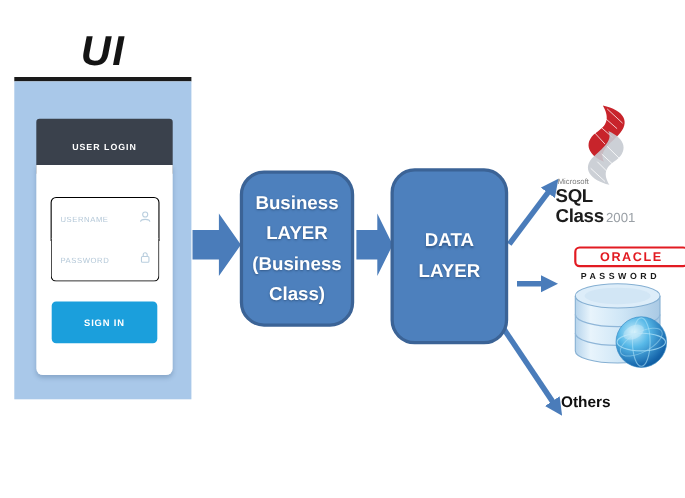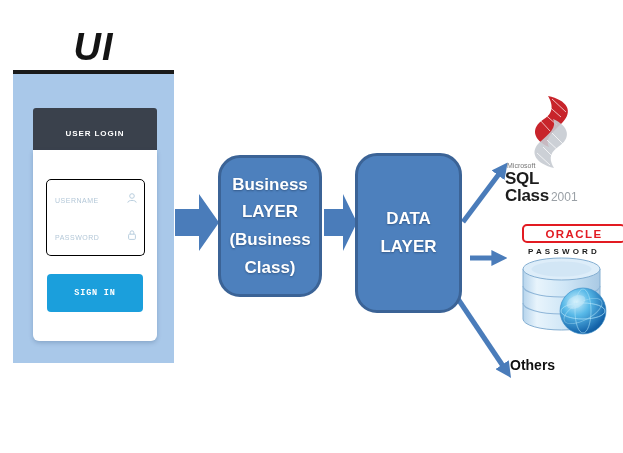--- a/index.html
+++ b/index.html
@@ -19,21 +19,21 @@
   .field{position:absolute;left:13px;width:97px;height:38px;border:1px solid #000000;background:#fff;}
   .field.username{top:29px;border-radius:5px 5px 0 0;}
   .field.password{top:67px;border-top:none;border-radius:0 0 5px 5px;}
   .field input{position:absolute;left:0;top:0;width:78px;height:100%;border:none;outline:none;
                background:transparent;padding-left:8px;font-family:"Liberation Sans",sans-serif;
                font-size:7px;letter-spacing:.5px;color:#9fb6c9;}
   .field input::placeholder{color:#b4c8d8;opacity:1;}
   .field .ficon{position:absolute;right:6px;top:50%;transform:translateY(-50%);}
   .signin-btn{position:absolute;left:14px;top:124px;width:96px;height:38px;background:#1b9fdc;
               border:none;border-radius:4px;color:#fff;font-size:8.5px;font-weight:bold;
-              letter-spacing:.8px;font-family:Liberation Mono, monospace;cursor:pointer;}
+              letter-spacing:.8px;font-family:Liberation Sans, sans-serif;cursor:pointer;}
 
   
   .layer-box{position:absolute;background:#4d80bd;border:3px solid #3b6396;border-radius:22px;
              display:flex;flex-direction:column;align-items:center;justify-content:center;
              color:#fff;font-weight:bold;font-size:17px;text-align:center;line-height:1.62;
              text-shadow:0 1px 2px rgba(20,40,70,.45);box-sizing:border-box;}
   .box-business{left:218px;top:155px;width:104px;height:142px;}
   .box-dataaccess{left:355px;top:153px;width:107px;height:160px;}
 
   .arrow-layer{position:absolute;left:0;top:0;width:623px;height:453px;pointer-events:none;}

